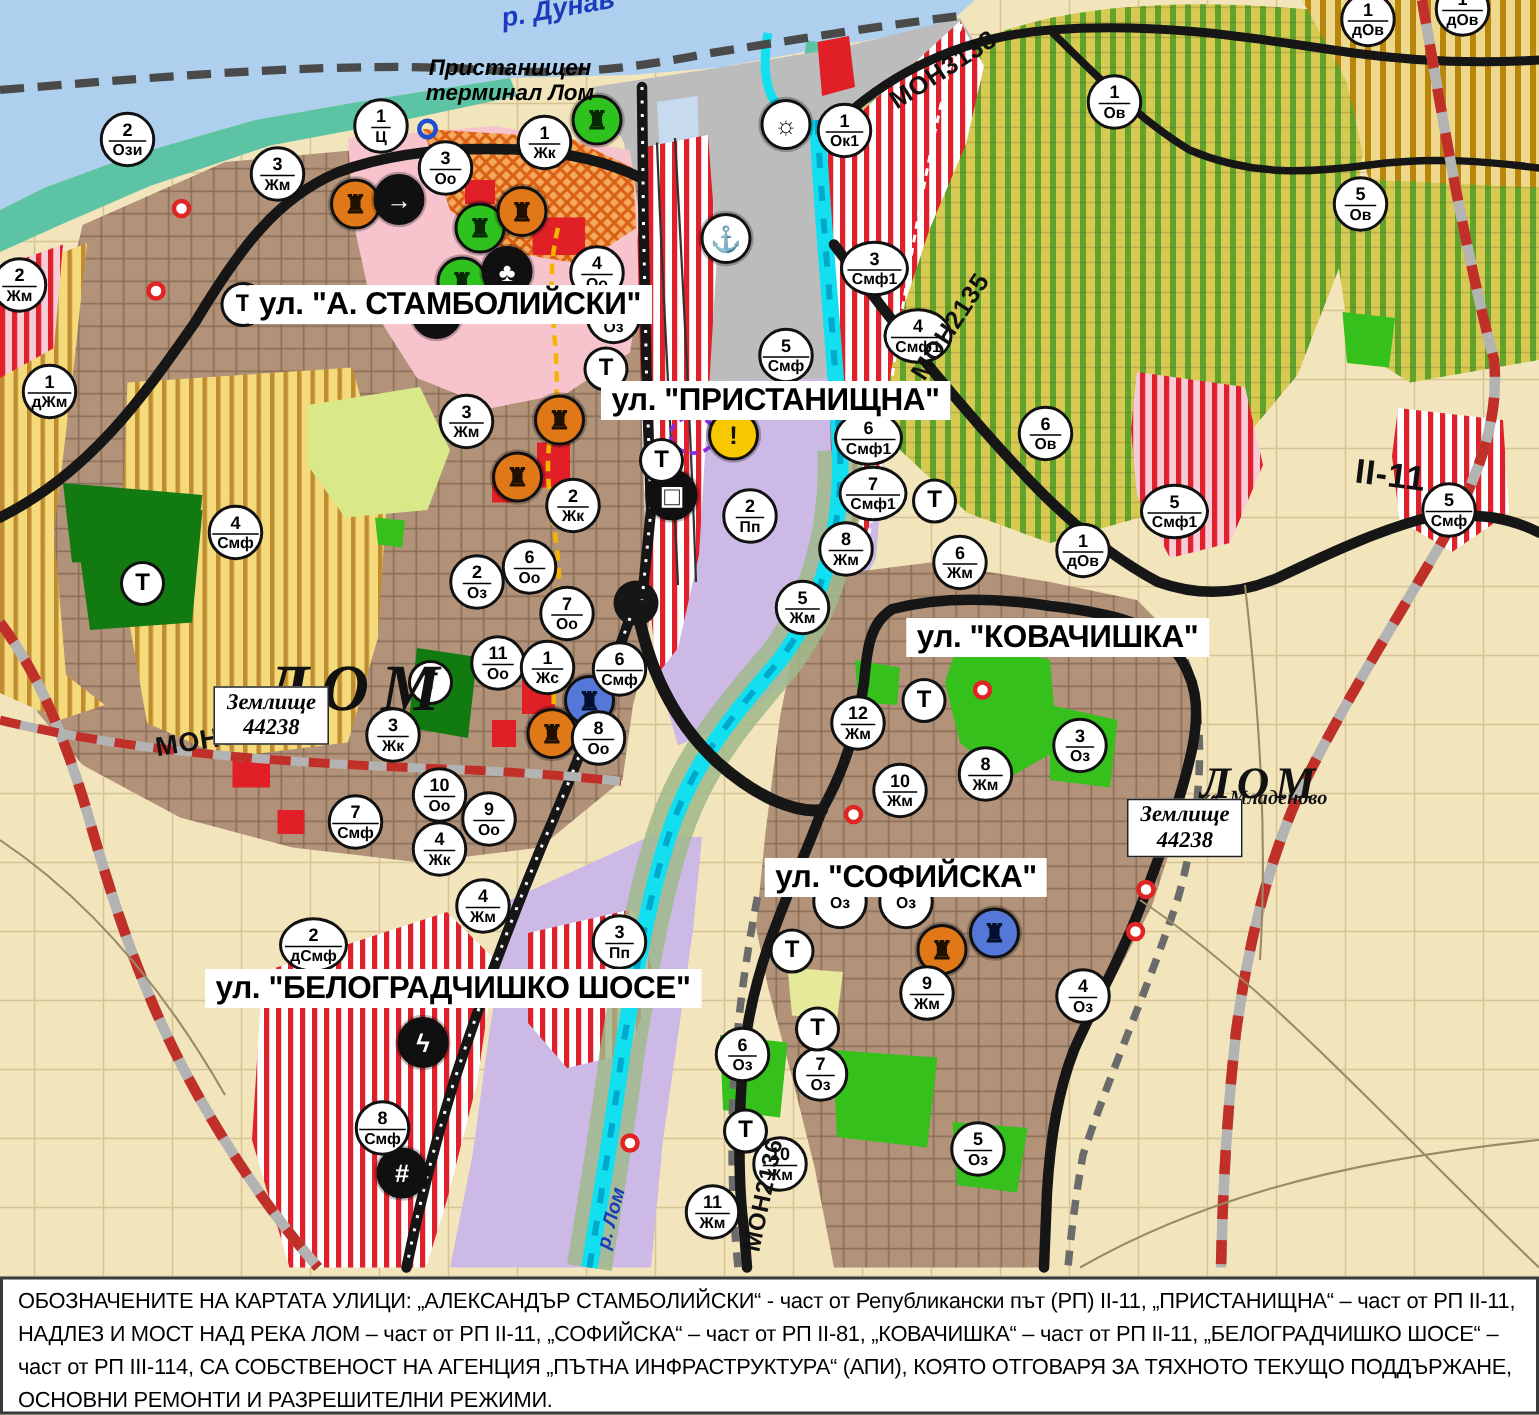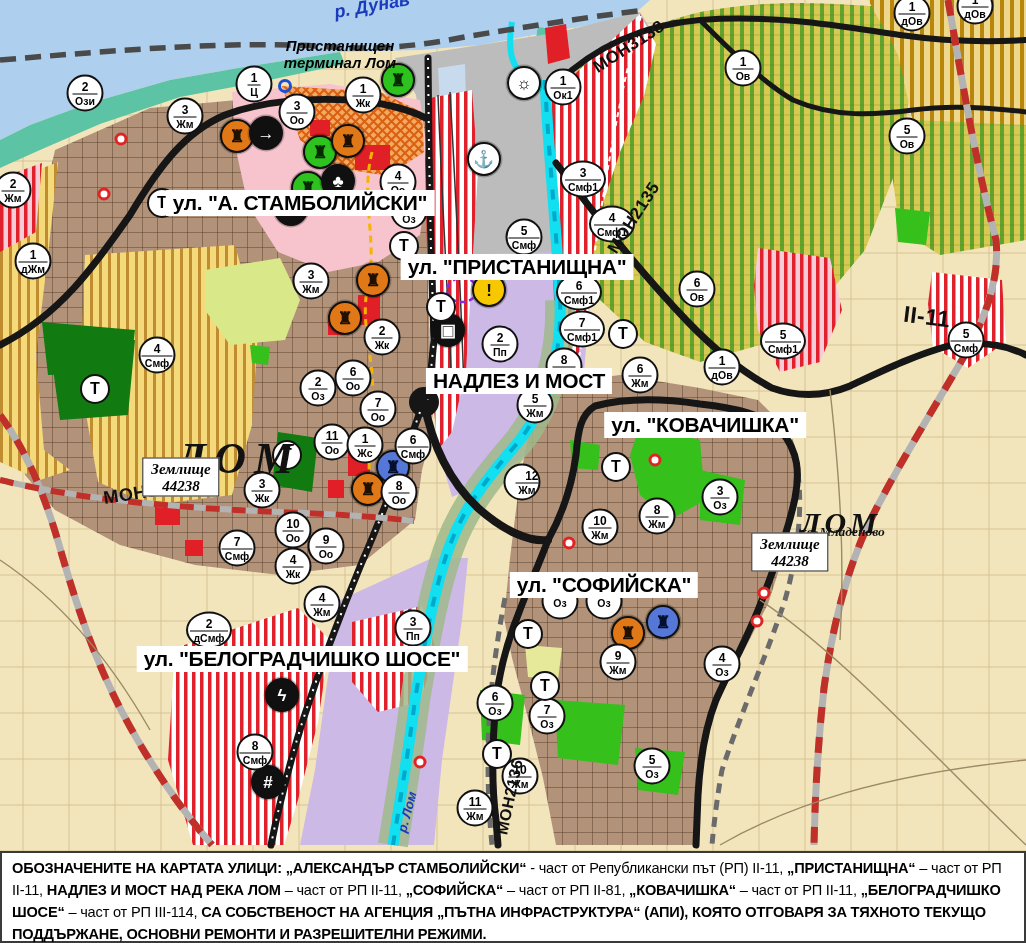--- a/index.html
+++ b/index.html
@@ -36,21 +36,21 @@
   .pl-river{color:#1b3bbd;font-style:italic;font-weight:bold;font-size:18px;}
   .pl-terminal{color:#000;font-weight:bold;font-size:15px;text-align:center;line-height:1.15;transform:translate(-50%,-50%);}
   .pl-city{font-family:"Liberation Serif",serif;font-weight:bold;color:#111;}
   .pl-parcel{background:#fff;border:1.5px solid #222;font-family:"Liberation Serif",serif;
     font-weight:bold;font-size:15px;text-align:center;line-height:1.1;padding:2px 8px;transform:translate(-50%,-50%);}
   .pl-subcity{font-family:"Liberation Serif",serif;font-style:italic;font-weight:bold;font-size:13.5px;color:#111;}
 
   #footer{position:absolute;left:0;top:851px;width:1026px;height:92px;box-sizing:border-box;z-index:10;
     background:#fff;border:2px solid #3a3a3a;padding:5px 10px 4px 10px;color:#000;
     font-size:14.6px;line-height:1.5;letter-spacing:-0.2px;}
-  #footer .b{font-weight:bold;}
+  #footer .b{font-weight:normal;}
   #footer .n{font-weight:normal;}
 </style>
 </head>
 <body>
 
 <div id="stage">
 
   <svg id="zones" width="1026" height="943" viewBox="0 0 1026 943">
     <defs>
       <pattern id="pat-field" width="46" height="46" patternUnits="userSpaceOnUse">
@@ -433,21 +433,21 @@
         <div class="code">Смф</div>
       </div>
       <div class="marker" style="left: 262px; top: 490px;">
         <div class="num">3</div>
         <div class="code">Жк</div>
       </div>
       <div class="marker" style="left: 157px; top: 355px;">
         <div class="num">4</div>
         <div class="code">Смф</div>
       </div>
-      <div class="marker" style="left: 522px; top: 482px; align-items: flex-end;">
+      <div class="marker" style="left: 572px; top: 482px;">
         <div class="num">12</div>
         <div class="code">Жм</div>
       </div>
       <div class="marker" style="left: 600px; top: 527px;">
         <div class="num">10</div>
         <div class="code">Жм</div>
       </div>
       <div class="marker" style="left: 657px; top: 516px;">
         <div class="num">8</div>
         <div class="code">Жм</div>
@@ -532,20 +532,19 @@
       <div class="pl pl-city" style="left: 176px; top: 433px; font-size: 44px; letter-spacing: 8px;">ЛОМ</div>
       <div class="pl pl-parcel" style="left: 181px; top: 477px; transform: translate(-50%, -50%);">Землище<br>44238</div>
       <div class="pl pl-city" style="left: 800px; top: 506px; font-size: 30px; letter-spacing: 4px;">ЛОМ</div>
       <div class="pl pl-subcity" style="left: 800px; top: 524px;">кв. Младеново</div>
       <div class="pl pl-parcel" style="left: 790px; top: 552px; transform: translate(-50%, -50%);">Землище<br>44238</div>
       <div class="pl pl-river" style="left: 407px; top: 812px; font-size: 13px; transform: translate(-50%, -50%) rotate(-75deg);">р. Лом</div>
     </div>
   <div id="street-layer" class="layer">
       <div class="street-label" style="left: 300px; top: 203px;">ул. "А. СТАМБОЛИЙСКИ"</div>
       <div class="street-label" style="left: 517px; top: 267px;">ул. "ПРИСТАНИЩНА"</div>
-      <div class="street-label" style="left: 519px; top: 381px;">НАДЛЕЗ И МОСТ</div>
       <div class="street-label" style="left: 705px; top: 425px;">ул. "КОВАЧИШКА"</div>
       <div class="street-label" style="left: 604px; top: 585px;">ул. "СОФИЙСКА"</div>
       <div class="street-label" style="left: 302px; top: 659px;">ул. "БЕЛОГРАДЧИШКО ШОСЕ"</div>
     </div>
 
   <div id="footer"><span class="b">ОБОЗНАЧЕНИТЕ НА КАРТАТА УЛИЦИ: </span><span class="b">„АЛЕКСАНДЪР СТАМБОЛИЙСКИ“</span><span class="n"> - част от Републикански път (РП) II-11, </span><span class="b">„ПРИСТАНИЩНА“</span><span class="n"> – част от РП II-11, </span><span class="b">НАДЛЕЗ И МОСТ НАД РЕКА ЛОМ</span><span class="n"> – част от РП II-11, </span><span class="b">„СОФИЙСКА“</span><span class="n"> – част от РП II-81, </span><span class="b">„КОВАЧИШКА“</span><span class="n"> – част от РП II-11, </span><span class="b">„БЕЛОГРАДЧИШКО ШОСЕ“</span><span class="n"> – част от РП III-114, </span><span class="b">СА СОБСТВЕНОСТ НА АГЕНЦИЯ „ПЪТНА ИНФРАСТРУКТУРА“ (АПИ), КОЯТО ОТГОВАРЯ ЗА ТЯХНОТО ТЕКУЩО ПОДДЪРЖАНЕ, ОСНОВНИ РЕМОНТИ И РАЗРЕШИТЕЛНИ РЕЖИМИ.</span></div>
 </div>
 
 </body></html>

